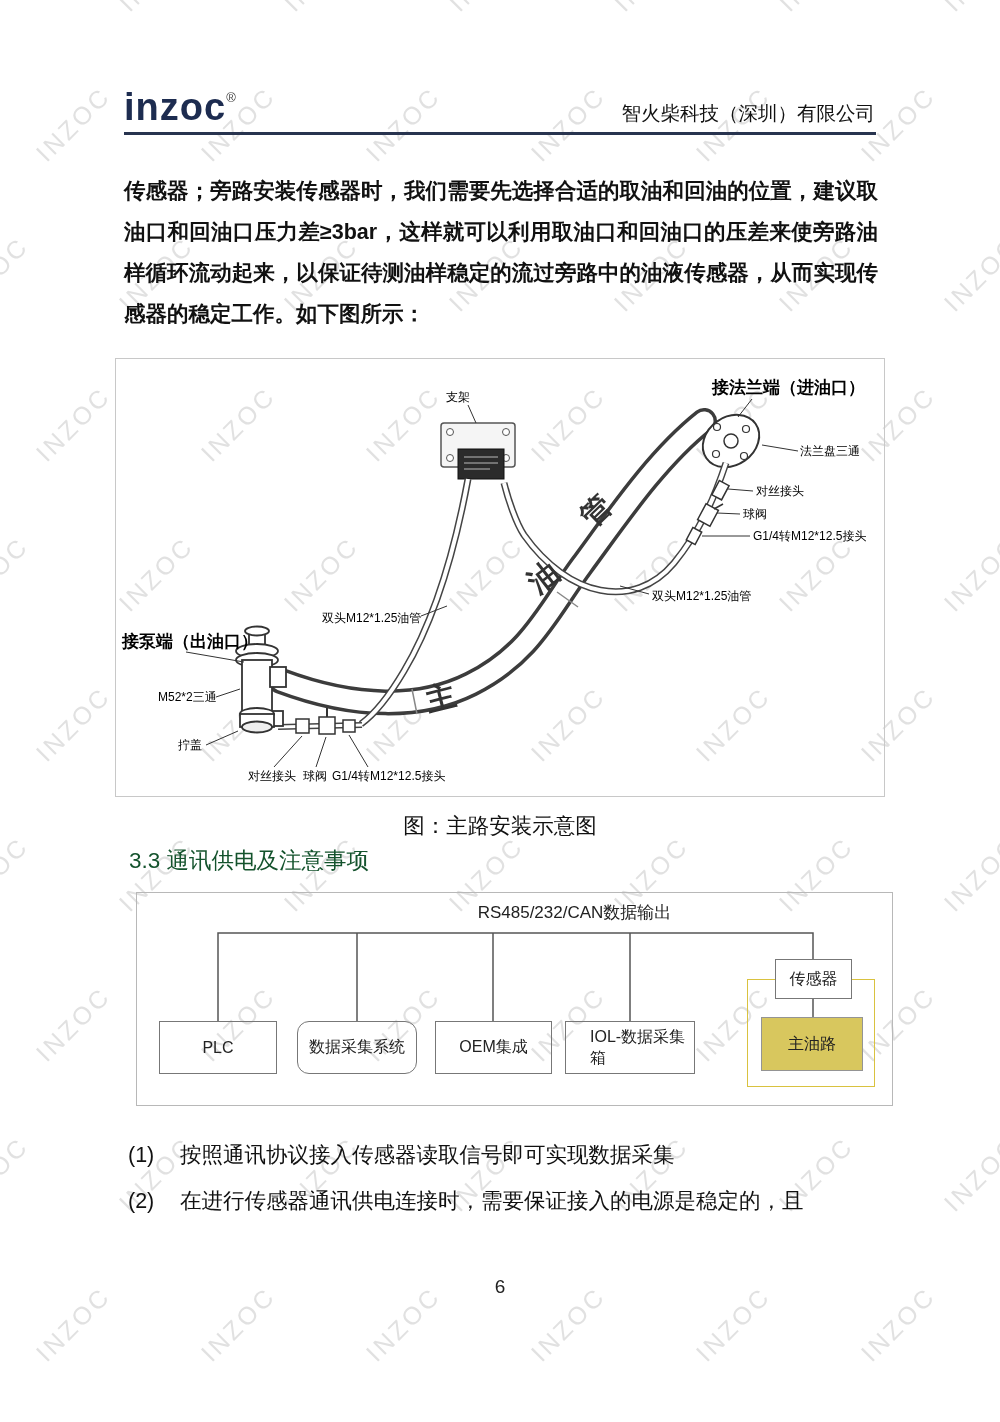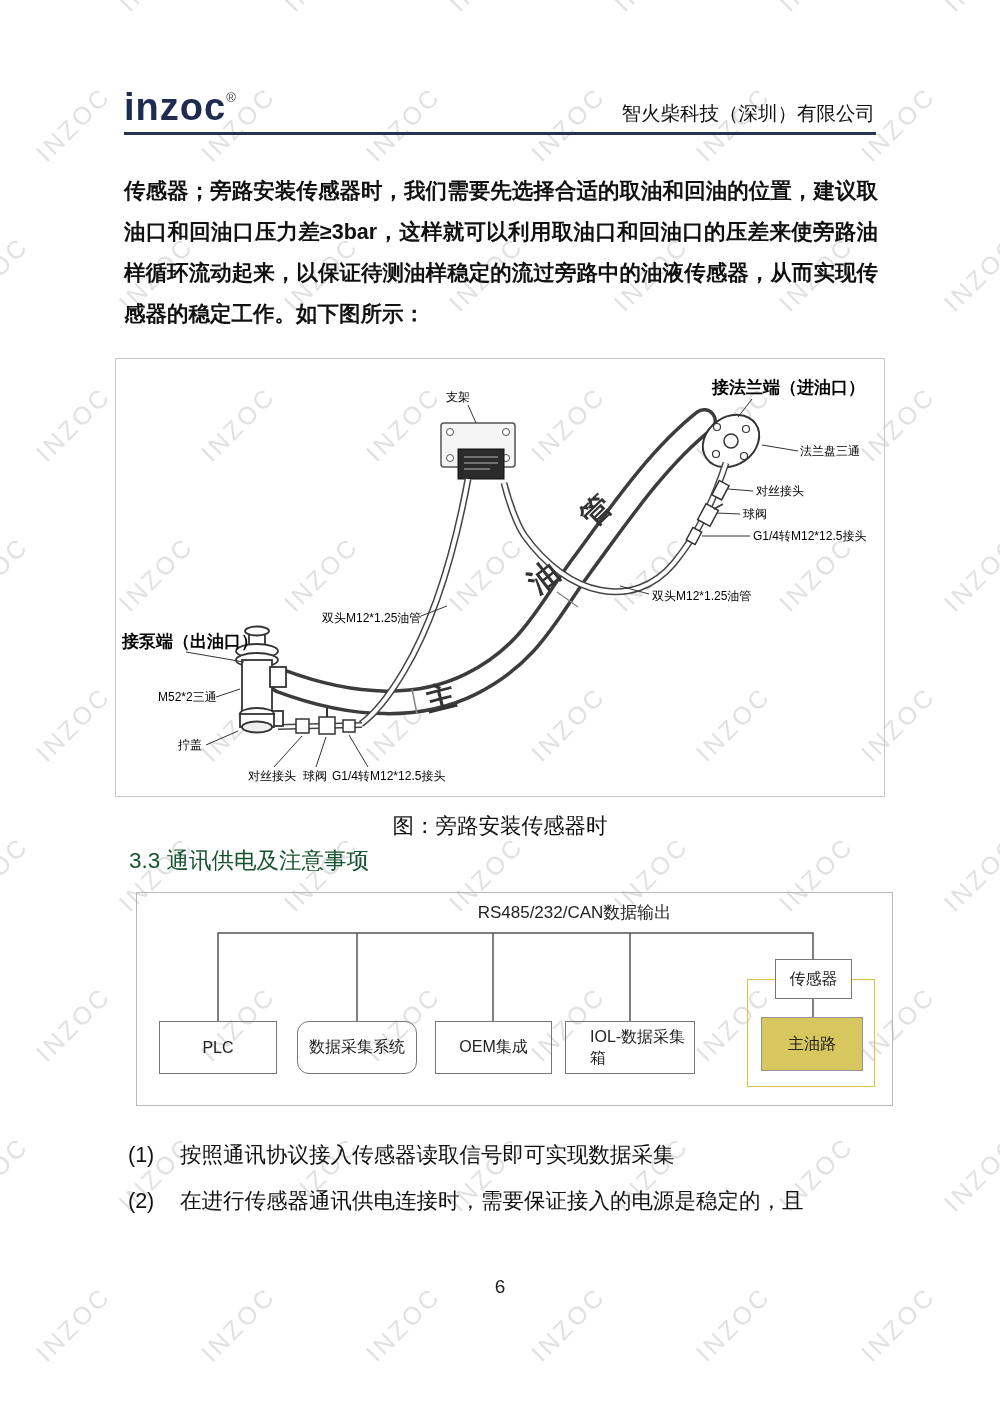--- a/index.html
+++ b/index.html
@@ -245,21 +245,21 @@
         <text x="6" y="288" font-size="17" font-weight="bold">接泵端（出油口）</text>
         <text x="42" y="342">M52*2三通</text>
         <text x="62" y="390">拧盖</text>
         <text x="132" y="421">对丝接头</text>
         <text x="187" y="421">球阀</text>
         <text x="216" y="421">G1/4转M12*12.5接头</text>
       </g>
     </svg>
   </figure>
 
-  <div class="caption">图：旁路安装传感器时</div>
+  <div class="caption">图：主路安装示意图</div>
 
   <h2 class="heading">3.3 通讯供电及注意事项</h2>
 
   <figure class="fig2">
     <svg class="fig2-svg" viewBox="0 0 755 212">
       <g stroke="#555" stroke-width="1.5" fill="none">
         <polyline points="81,128 81,40 676,40 676,66"></polyline>
         <line x1="220" y1="40" x2="220" y2="128"></line>
         <line x1="356" y1="40" x2="356" y2="128"></line>
         <line x1="493" y1="40" x2="493" y2="128"></line>

